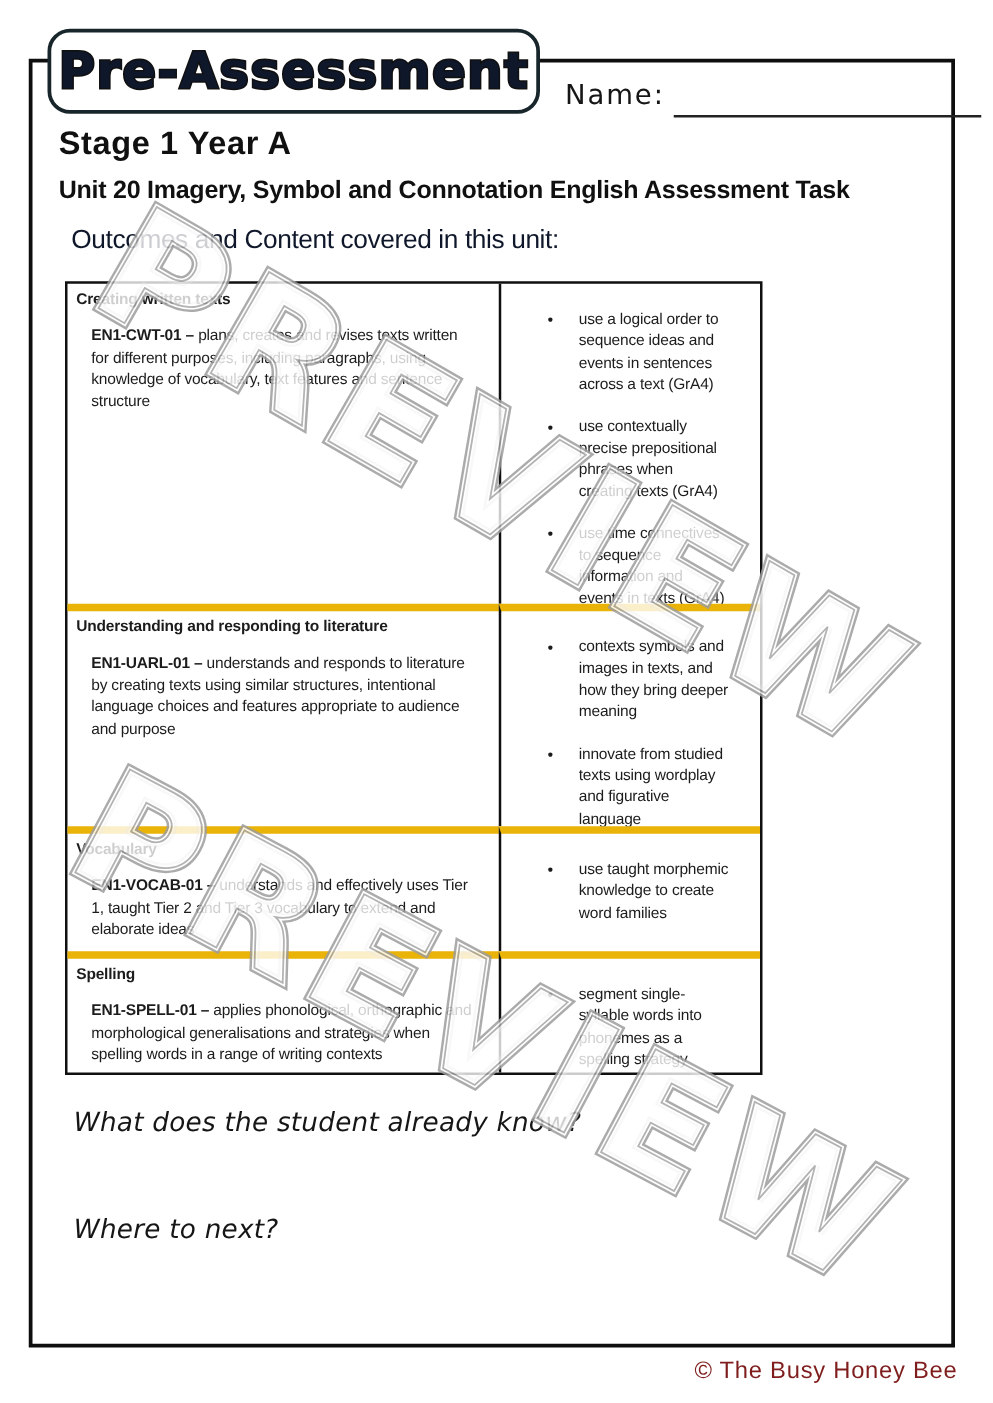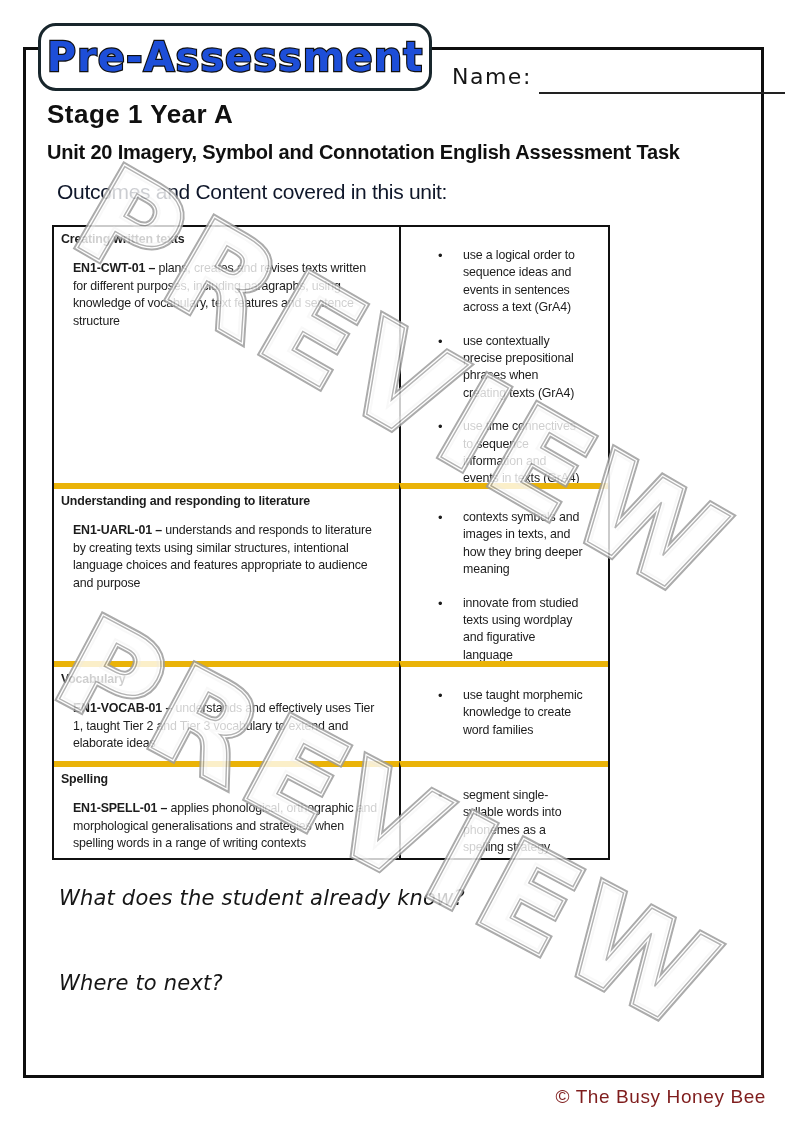--- a/index.html
+++ b/index.html
@@ -6,21 +6,21 @@
   .sheet{position:relative;width:794px;height:1122px;background:#fff;overflow:hidden;
          font-family:"Liberation Sans",sans-serif;color:#1a1a1a;}
 
   .page-frame{position:absolute;left:23px;top:47px;width:741px;height:1031px;
               border:3px solid #0e0e0e;box-sizing:border-box;z-index:1;}
 
   .title-box{position:absolute;left:38px;top:23px;width:394px;height:68px;background:#fff;
              border:3.5px solid #18262c;border-radius:18px;box-sizing:border-box;
              display:flex;align-items:center;justify-content:center;z-index:3;}
   .title-text{font-family:"DejaVu Sans",sans-serif;font-weight:800;font-size:40px;
-              letter-spacing:1px;color:#1d4ed8;-webkit-text-stroke:2.3px #101010;paint-order:stroke;
+              letter-spacing:1px;color:#0f172a;-webkit-text-stroke:2.3px #101010;paint-order:stroke;
               white-space:nowrap;}
 
   .name-row{position:absolute;left:452px;top:64px;display:flex;align-items:flex-start;z-index:2;}
   .name-label{font-family:"DejaVu Sans",sans-serif;font-size:22px;letter-spacing:1.5px;color:#161616;}
   .name-line{display:inline-block;width:246px;height:28px;border-bottom:2.5px solid #222;margin-left:7px;}
 
   .stage-heading{position:absolute;left:47px;top:99px;font-size:26px;font-weight:800;
                  letter-spacing:0.5px;color:#101010;z-index:2;}
   .unit-heading{position:absolute;left:47px;top:141px;font-size:20px;font-weight:800;
                 letter-spacing:-0.2px;color:#101010;z-index:2;white-space:nowrap;}

